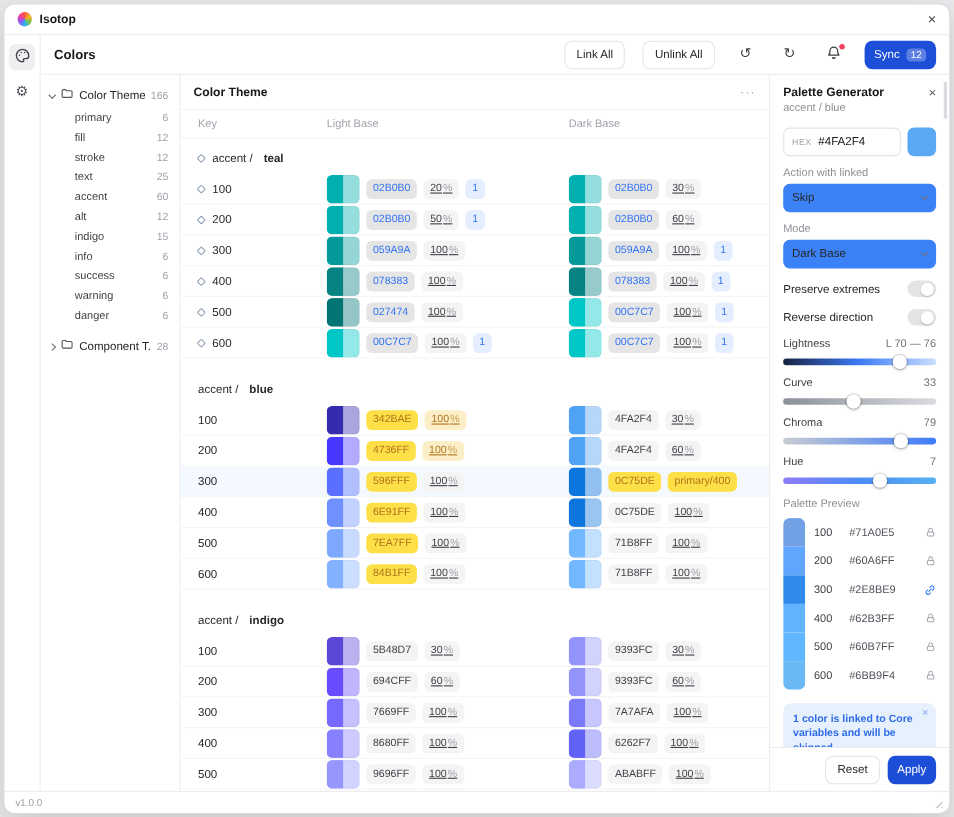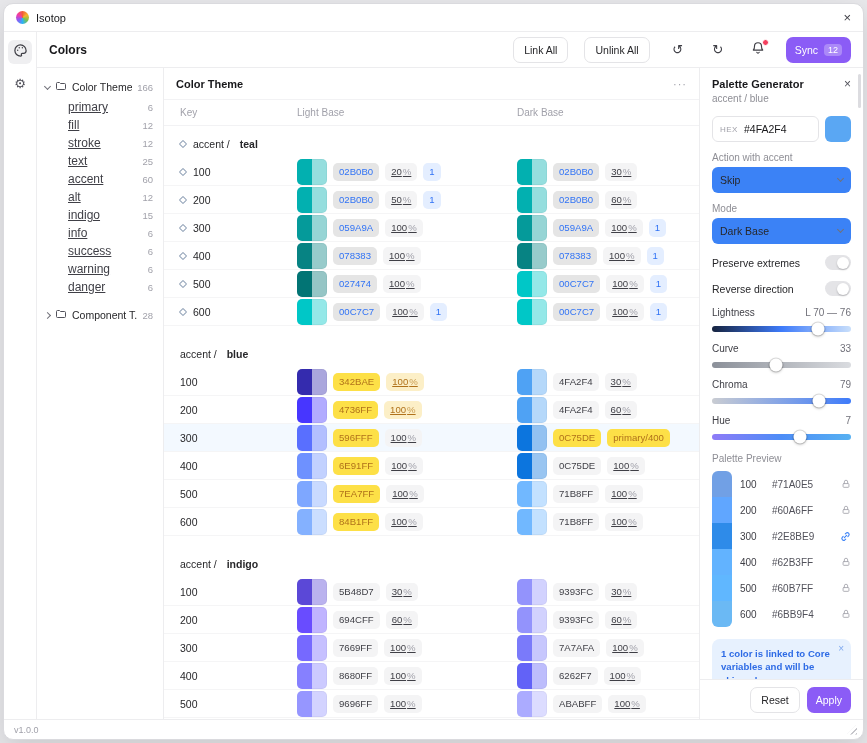--- a/index.html
+++ b/index.html
@@ -3,54 +3,54 @@
 <meta charset="utf-8">
 <style>
   *{box-sizing:border-box;margin:0;padding:0;}
   html,body{width:867px;height:743px;background:#E9E9EC;font-family:"Liberation Sans","DejaVu Sans",sans-serif;-webkit-font-smoothing:antialiased;}
   button{font-family:inherit;cursor:pointer;}
   .window{position:absolute;left:3px;top:3px;width:861px;height:737px;background:#fff;border:1px solid #DADADE;border-radius:10px;box-shadow:0 10px 30px rgba(0,0,0,.14);overflow:hidden;display:flex;flex-direction:column;}
 
   
   .titlebar{flex:0 0 28px;display:flex;align-items:center;gap:7px;padding:0 12px;border-bottom:1px solid #EDEDEF;}
   .logo{width:13px;height:13px;border-radius:50%;background:conic-gradient(#F25C3B,#F7B32B,#7CC24B,#2BB3F4,#8B5CF6,#F23BA9,#F25C3B);}
-  .app-title{font-size:11px;font-weight:400;color:#18181B;}
+  .app-title{font-size:11px;font-weight:700;color:#18181B;}
   .tb-close{margin-left:auto;background:none;border:none;font-size:13px;color:#3F3F46;line-height:1;}
 
   
   .body{flex:1;display:flex;min-height:0;}
   .rail{flex:0 0 33px;border-right:1px solid #EDEDEF;display:flex;flex-direction:column;align-items:center;padding-top:8px;gap:7px;}
   .rail-btn{width:24px;height:24px;border:none;background:none;border-radius:6px;display:flex;align-items:center;justify-content:center;color:#3F3F46;}
   .rail-btn.active{background:#EFEFF1;}
   .gear{font-family:"DejaVu Sans",sans-serif;font-size:13px;color:#52525B;}
 
   .content{flex:1;display:flex;flex-direction:column;min-width:0;}
   .toolbar{flex:0 0 36px;display:flex;align-items:center;padding:0 12px;border-bottom:1px solid #EDEDEF;}
   .page-title{font-size:12px;font-weight:700;color:#18181B;}
   .toolbar-actions{margin-left:auto;display:flex;align-items:center;gap:16px;}
   .btn{height:26px;padding:0 10px;border:1px solid #E4E4E7;border-radius:7px;background:#fff;font-size:10.5px;color:#27272A;}
   .icon-btn{width:24px;height:24px;border:none;background:none;position:relative;display:flex;align-items:center;justify-content:center;color:#3F3F46;}
   .uturn{font-family:"DejaVu Sans",sans-serif;font-size:13px;line-height:1;}
   .dot{position:absolute;top:1px;right:1px;width:7px;height:7px;border-radius:50%;background:#F43F5E;border:1.5px solid #fff;}
-  .btn-primary{height:26px;padding:0 9px;border:none;border-radius:7px;background:#8b5cf6;color:#fff;font-size:10.5px;display:flex;align-items:center;gap:6px;}
+  .btn-primary{height:26px;padding:0 9px;border:none;border-radius:7px;background:#1d4ed8;color:#fff;font-size:10.5px;display:flex;align-items:center;gap:6px;}
   .sync-badge{background:rgba(255,255,255,.28);border-radius:4px;padding:1px 4px;font-size:9px;}
 
   .main{flex:1;display:flex;min-height:0;}
 
   
   .tree{flex:0 0 127px;border-right:1px solid #EDEDEF;padding:8px 10px 8px 8px;overflow:hidden;}
   .tree-root{display:flex;align-items:center;gap:5px;height:22px;}
   .tree-root .lbl{font-size:10.5px;color:#27272A;white-space:nowrap;overflow:hidden;}
   .count{margin-left:auto;color:#A1A1AA;font-size:9.5px;flex:0 0 auto;}
   .chev-down,.chev-right{width:5px;height:5px;border-right:1.3px solid #71717A;border-bottom:1.3px solid #71717A;flex:0 0 auto;}
   .chev-down{transform:rotate(45deg);margin-top:-2px;}
   .chev-right{transform:rotate(-45deg);}
   .tree-items{display:flex;flex-direction:column;}
   .tree-item{display:flex;align-items:center;height:18px;padding-left:23px;cursor:pointer;}
-  .tree-item .lbl{font-size:12px;color:#3F3F46;text-decoration:underline;}
+  .tree-item .lbl{font-size:10px;color:#3F3F46;}
   .tree-root.collapsed{margin-top:8px;}
 
   
   .table{flex:1;min-width:0;border-right:1px solid #EDEDEF;display:flex;flex-direction:column;}
   .table-head{flex:0 0 32px;display:flex;align-items:center;padding:0 12px;border-bottom:1px solid #F2F2F4;}
   .table-head .t{font-size:11px;font-weight:700;color:#18181B;}
   .dots{margin-left:auto;background:none;border:none;color:#A1A1AA;font-size:11px;letter-spacing:1px;}
   .col-head{flex:0 0 26px;display:grid;grid-template-columns:117px 220px 1fr;padding-left:16px;align-items:center;border-bottom:1px solid #F2F2F4;font-size:10px;color:#A1A1AA;}
   .rows{flex:1;overflow:hidden;}
   .group-head{height:28px;margin-top:14px;display:flex;align-items:center;gap:7px;padding-left:16px;font-size:10.5px;color:#27272A;}
@@ -752,21 +752,21 @@
 
             <div class="hex-row">
               <div class="hex-input">
                 <span class="hex-prefix">HEX</span>
                 <span class="hex-val">#4FA2F4</span>
               </div>
               <div class="hex-swatch" id="hexSwatch" style="background: rgb(90, 167, 243);"></div>
             </div>
 
             <div class="field">
-              <span class="flabel">Action with accent</span>
+              <span class="flabel">Action with linked</span>
               <div class="select">
                 <span>Skip</span>
                 <span class="chev"></span>
               </div>
             </div>
 
             <div class="field">
               <span class="flabel">Mode</span>
               <div class="select">
                 <span>Dark Base</span>

